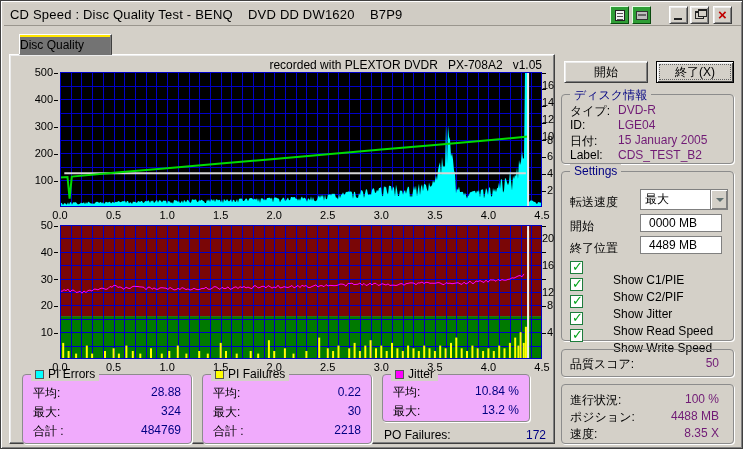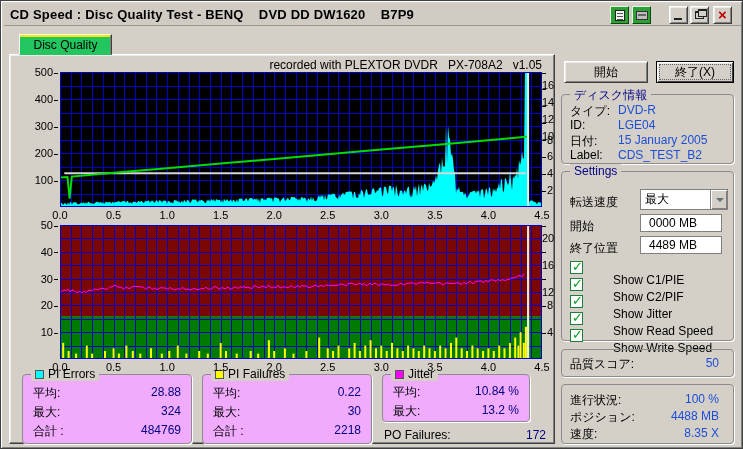--- a/index.html
+++ b/index.html
@@ -6,21 +6,21 @@
   html,body { width:743px; height:449px; background:#808080; }
   body { font-family:"Liberation Sans","DejaVu Sans",sans-serif; font-size:12px; color:#000; }
 
   .window { position:relative; width:743px; height:449px; background:#d4d0c8;
     border:1px solid #404040;
     box-shadow: inset 1px 1px 0 #ffffff, inset -1px -1px 0 #808080, inset 2px 2px 0 #d4d0c8; }
 
   
   .titlebar { position:absolute; left:3px; top:3px; width:737px; height:22px;
     background:#d0ccc4; border-bottom:1px solid #9a968e; }
-  .title-text { position:absolute; left:6px; top:3px; font-weight:bold; font-size:13px;
+  .title-text { position:absolute; left:6px; top:3px; font-weight:normal; font-size:13px;
     white-space:pre; letter-spacing:0.2px; }
   .tb-btn { position:absolute; top:2px; width:19px; height:18px; background:#d4d0c8;
     border:1px solid; border-color:#ffffff #404040 #404040 #ffffff;
     box-shadow: inset 1px 1px 0 #ececec, inset -1px -1px 0 #808080; }
   .tb-btn.green { background:#2f9e36; box-shadow:none; border-color:#e0ffe0 #0a4a0e #0a4a0e #e0ffe0; }
   .doc-glyph { position:absolute; left:4px; top:3px; width:10px; height:11px; background:#f2f2f2;
     border:1px solid #222; }
   .doc-glyph i { display:block; height:1px; background:#555; margin:2px 1px 0 1px; }
   .drive-glyph { position:absolute; left:3px; top:4px; width:12px; height:9px; background:#bdbdbd;
     border:1px solid #333; }
@@ -30,24 +30,24 @@
     border:1px solid #222; border-top-width:2px; background:#d4d0c8; }
   .max-glyph2 { position:absolute; left:7px; top:2px; width:9px; height:8px;
     border:1px solid #222; border-top-width:2px; background:#d4d0c8; }
   .close-glyph { position:absolute; left:0; top:0; width:100%; height:100%;
     color:#c00000; font-weight:bold; font-size:15px; line-height:16px; text-align:center; }
 
   
   .client { position:absolute; left:3px; top:25px; width:737px; height:421px; background:#d4d0c8; }
 
   
-  .tab { position:absolute; left:15px; top:8px; width:93px; height:21px; background:#22c55e;
+  .tab { position:absolute; left:15px; top:8px; width:93px; height:21px; background:#737373;
     border:1px solid; border-color:#ffffff #404040 transparent #ffffff;
     box-shadow: inset -1px 0 0 #808080, inset 0 2px 0 #ffe600;
-    text-align:center; line-height:21px; font-size:12px; z-index:3; }
+    text-align:left; line-height:21px; font-size:12px; z-index:3; }
   .tabpage { position:absolute; left:5px; top:28px; width:546px; height:390px; background:#d4d0c8;
     border:1px solid; border-color:#ffffff #404040 #404040 #ffffff;
     box-shadow: inset -1px -1px 0 #808080, inset 1px 1px 0 #ececec; z-index:2; }
 
   .annotation { position:absolute; top:3px; left:50px; width:482px; text-align:right;
     font-size:12px; white-space:pre; }
 
   .tick { position:absolute; font-size:11px; color:#000; line-height:13px; }
   .tickL { width:28px; text-align:right; }
   .tickL::after { content:""; display:inline-block; width:4px; border-top:1px solid #000;
@@ -78,21 +78,21 @@
     text-align:center; line-height:20px; font-size:12px; cursor:default; }
   .btn.default { border:1px solid #000;
     box-shadow: inset 1px 1px 0 #fff, inset -1px -1px 0 #404040, inset 2px 2px 0 #ececec;
     outline:1px dotted #606060; outline-offset:-4px; }
   .groupbox { position:absolute; border:1px solid #8c8c8c; border-radius:4px;
     box-shadow:1px 1px 0 #ffffff; }
   .groupbox .glabel { position:absolute; top:-8px; left:8px; background:#d4d0c8;
     padding:0 4px; font-size:12px; color:#000082; }
   .frow { position:absolute; font-size:12px; }
   .flabel { color:#000; }
-  .fvalue { color:#1d4ed8; }
+  .fvalue { color:#701a75; }
   .field { position:absolute; background:#fff; border:1px solid #808080; font-size:12px;
     padding:1px 8px; color:#000; }
   .combo { position:absolute; background:#fff; border:1px solid #808080; font-size:12px; }
   .combo .cval { position:absolute; left:4px; top:1px; }
   .combo .cbtn { position:absolute; right:0; top:0; width:17px; height:100%;
     background:#d4d0c8; border-left:1px solid #808080;
     box-shadow: inset 1px 1px 0 #fff, inset -1px -1px 0 #808080; }
   .combo .arr { position:absolute; left:5px; top:8px; width:0; height:0;
     border-left:4px solid transparent; border-right:4px solid transparent;
     border-top:4px solid #5f6f6f; }

